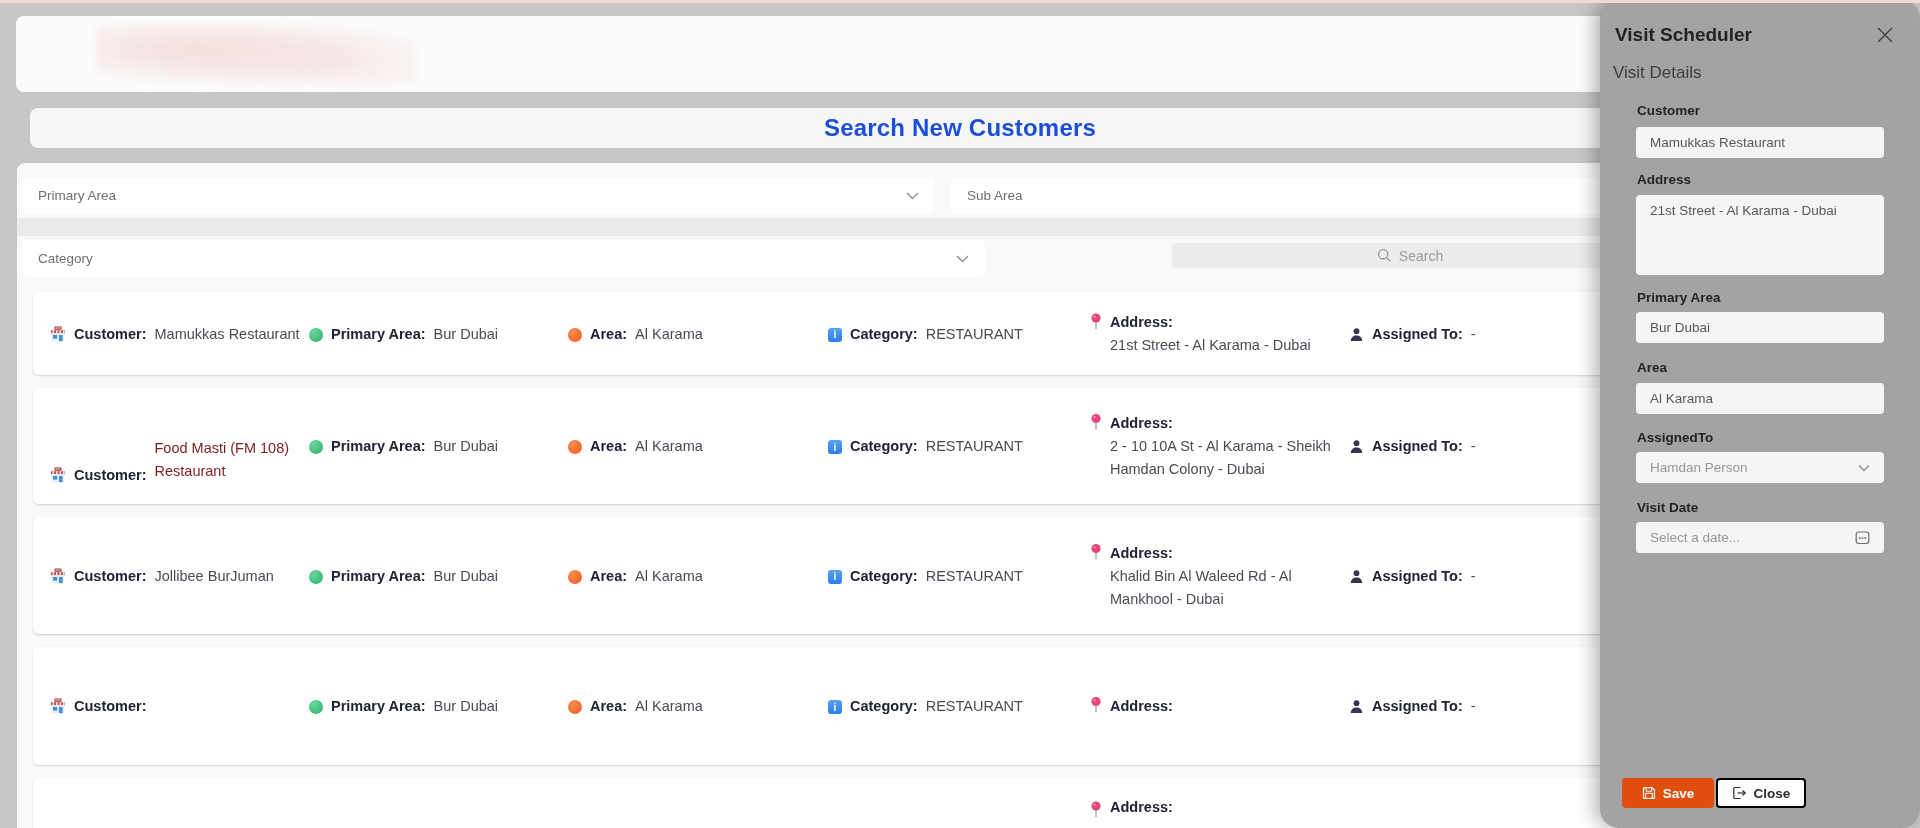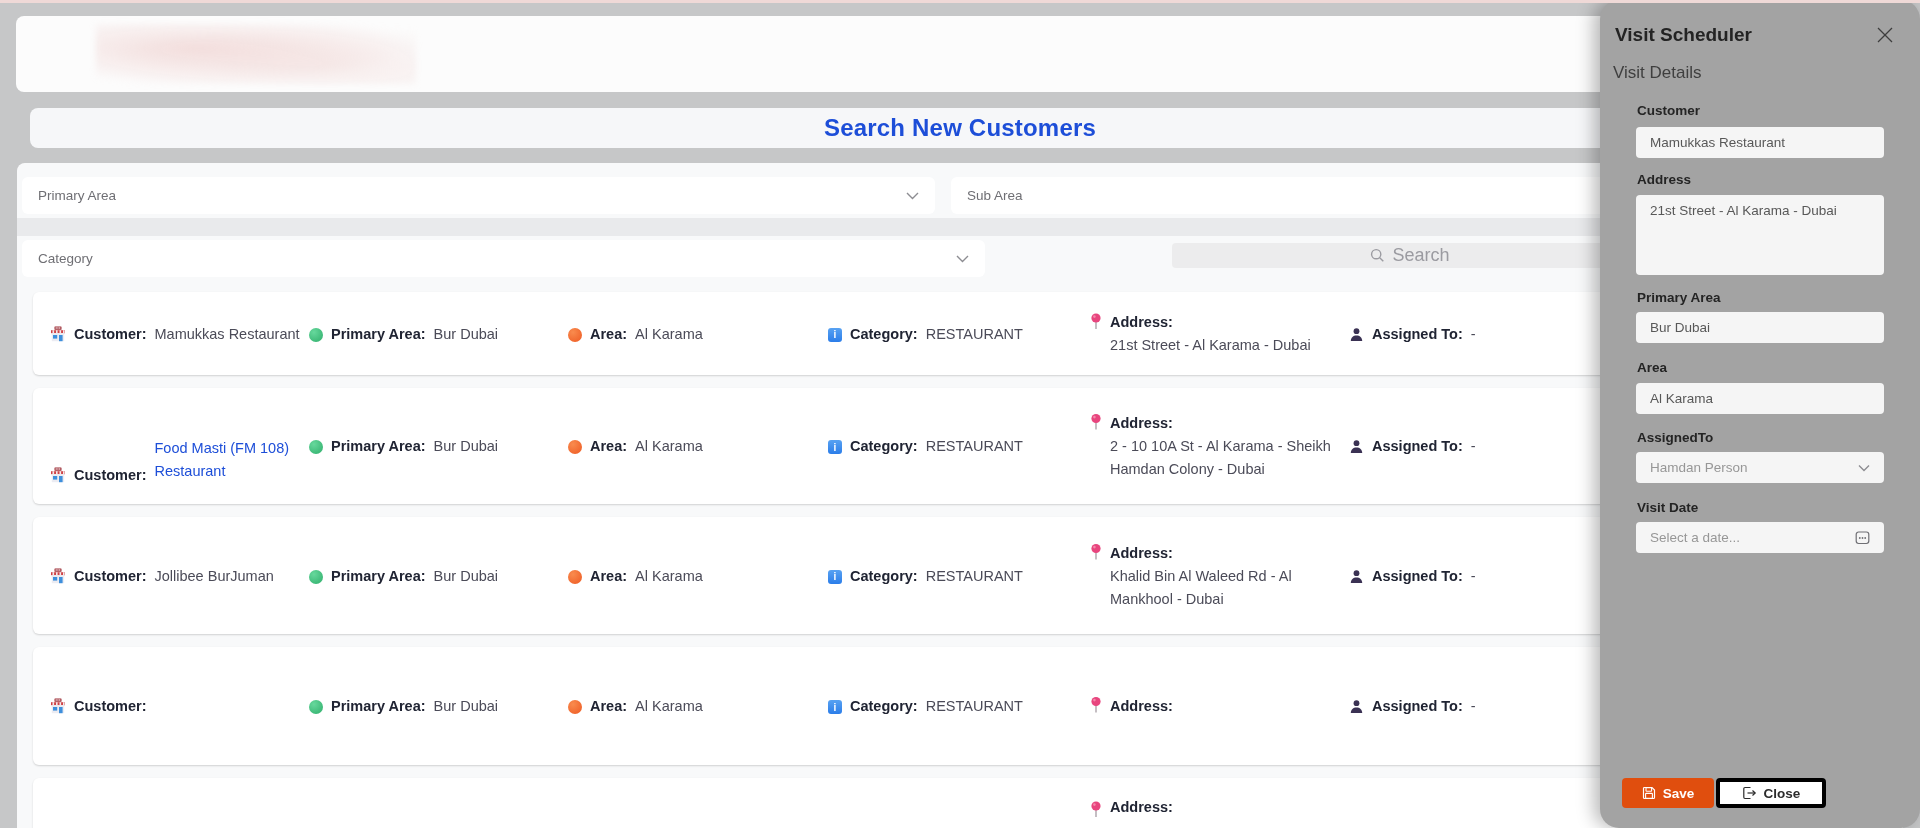--- a/index.html
+++ b/index.html
@@ -29,32 +29,32 @@
   .list-bg { position:absolute; left:0; top:119px; width:100%; height:581px; background:#f8f9fa; }
 
   .select-box { position:absolute; background:#ffffff; border-radius:6px; display:flex; align-items:center;
     font-size:13.5px; color:#6f6f74; padding:0 16px; cursor:pointer; }
   .select-box .chev { margin-left:auto; }
   .sel-primary { left:5px; top:14px; width:913px; height:37px; }
   .sel-sub     { left:934px; top:14px; width:966px; height:37px; }
   .sel-cat     { left:5px; top:77px; width:963px; height:37px; }
 
   .search-box { position:absolute; left:1155px; top:80px; width:476px; height:25px; background:#ececed; border-radius:4px;
-    display:flex; align-items:center; justify-content:center; gap:7px; font-size:18px; color:#9b9ba1; cursor:text; }
+    display:flex; align-items:center; justify-content:center; gap:7px; font-size:14px; color:#9b9ba1; cursor:text; }
 
   
   .list { position:absolute; left:16px; top:129px; width:1870px; }
   .row { position:relative; background:#ffffff; border-radius:6px; margin-bottom:13px;
     box-shadow:0 1px 2px rgba(0,0,0,.16); font-size:14.5px; }
   .col { position:absolute; top:50%; transform:translateY(-50%); display:flex; align-items:flex-end; gap:8px; white-space:nowrap; }
   .lab { font-weight:700; color:#202433; }
   .val { color:#4b4b58; }
   .c-cust { left:17px; }  .c-parea { left:276px; } .c-area { left:535px; }
   .c-cat { left:795px; }  .c-addr { left:1057px; align-items:flex-start; } .c-asg { left:1316px; }
-  .name-block { display:inline-block; max-width:172px; white-space:normal; line-height:23px; color:#1d4ed8;margin-top:28px; }
+  .name-block { display:inline-block; max-width:172px; white-space:normal; line-height:23px; color:#7f1d1d;margin-top:28px; }
   .addr-block { white-space:normal; line-height:23px; }
   .addr-text { width:238px; color:#4b4b58; }
   .dot { width:14px; height:14px; border-radius:50%; flex:0 0 auto; }
   .dot-green  { background:radial-gradient(circle at 35% 30%, #66d89c, #2fae6b); }
   .dot-orange { background:radial-gradient(circle at 35% 30%, #f98b4e, #ee5a22); }
   .info-badge { width:14px; height:14px; border-radius:3px; background:linear-gradient(180deg,#58a2f2,#2b7de9);
     color:#fff; font-size:10px; font-weight:700; display:flex; align-items:center; justify-content:center; flex:0 0 auto; }
   .pin-icon { margin-top:2px; flex:0 0 auto; }
   .row5-addr { position:absolute; left:1057px; top:21px; display:flex; align-items:flex-start; gap:8px; }
 
@@ -67,21 +67,21 @@
   .f-label { position:absolute; left:37px; font-size:13.5px; font-weight:700; color:#242424; }
   .f-input { position:absolute; left:36px; width:248px; height:31px; background:#f5f5f5; border-radius:4px;
     display:flex; align-items:center; padding:0 14px; font-size:13.5px; color:#585858; }
   .f-area { height:80px; align-items:flex-start; padding-top:8px; }
   .placeholder { color:#979797; }
   .f-input .chev, .f-input .cal { margin-left:auto; }
   .btns { position:absolute; left:22px; top:778px; display:flex; gap:2px; }
   .btn { height:30px; border-radius:4px; display:flex; align-items:center; justify-content:center; gap:7px;
     font-size:13.5px; font-weight:700; cursor:pointer; border:1px solid transparent; }
   .btn-save { width:92px; background:#e04e0e; color:#ffffff; }
-  .btn-close { width:110px; background:#ffffff; color:#2b2b2b; border:4px solid #000000; }
+  .btn-close { width:90px; background:#ffffff; color:#2b2b2b; border:2px solid #000000; }
 
   svg { display:block; }
 </style>
 </head>
 <body>
 
 <div id="stage">
   <div class="top-strip"></div>
 
   <div class="top-card">

